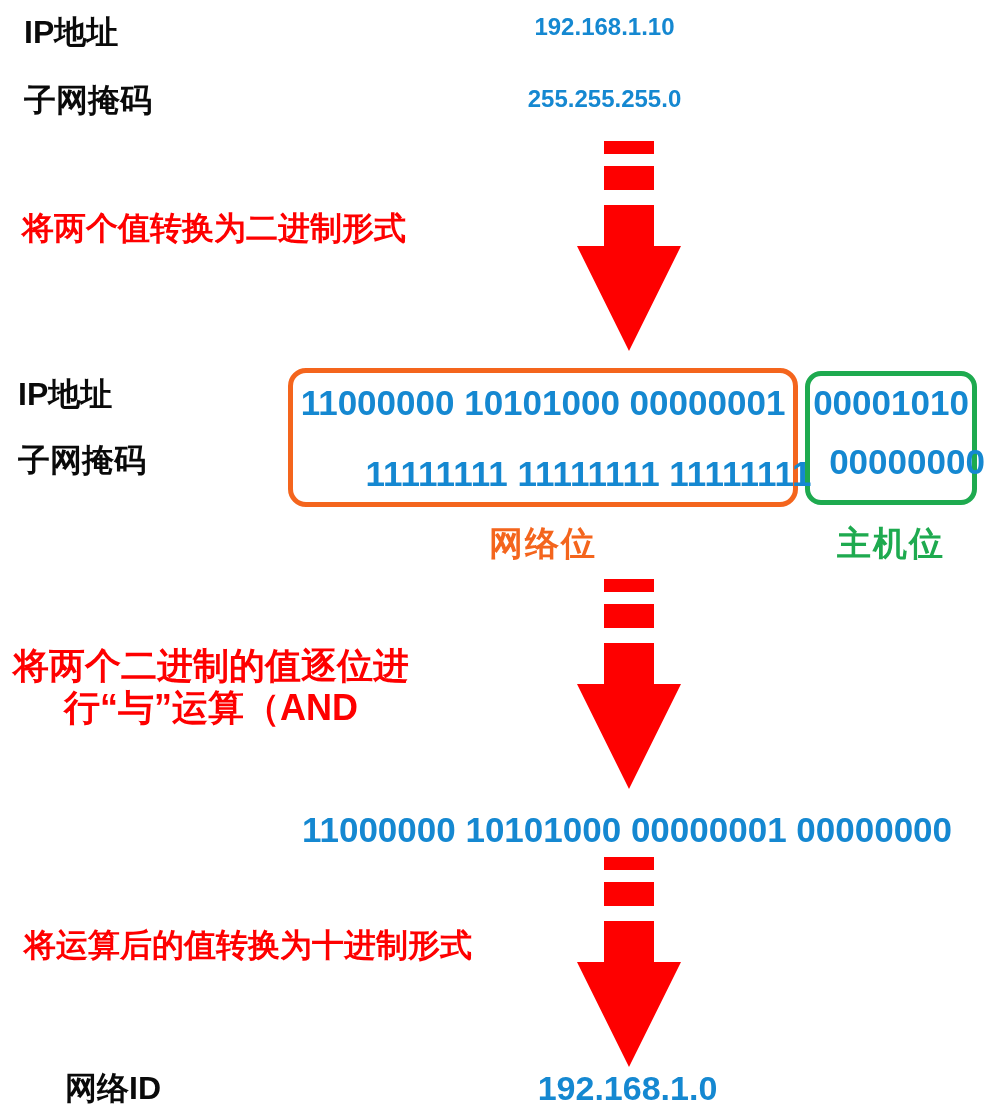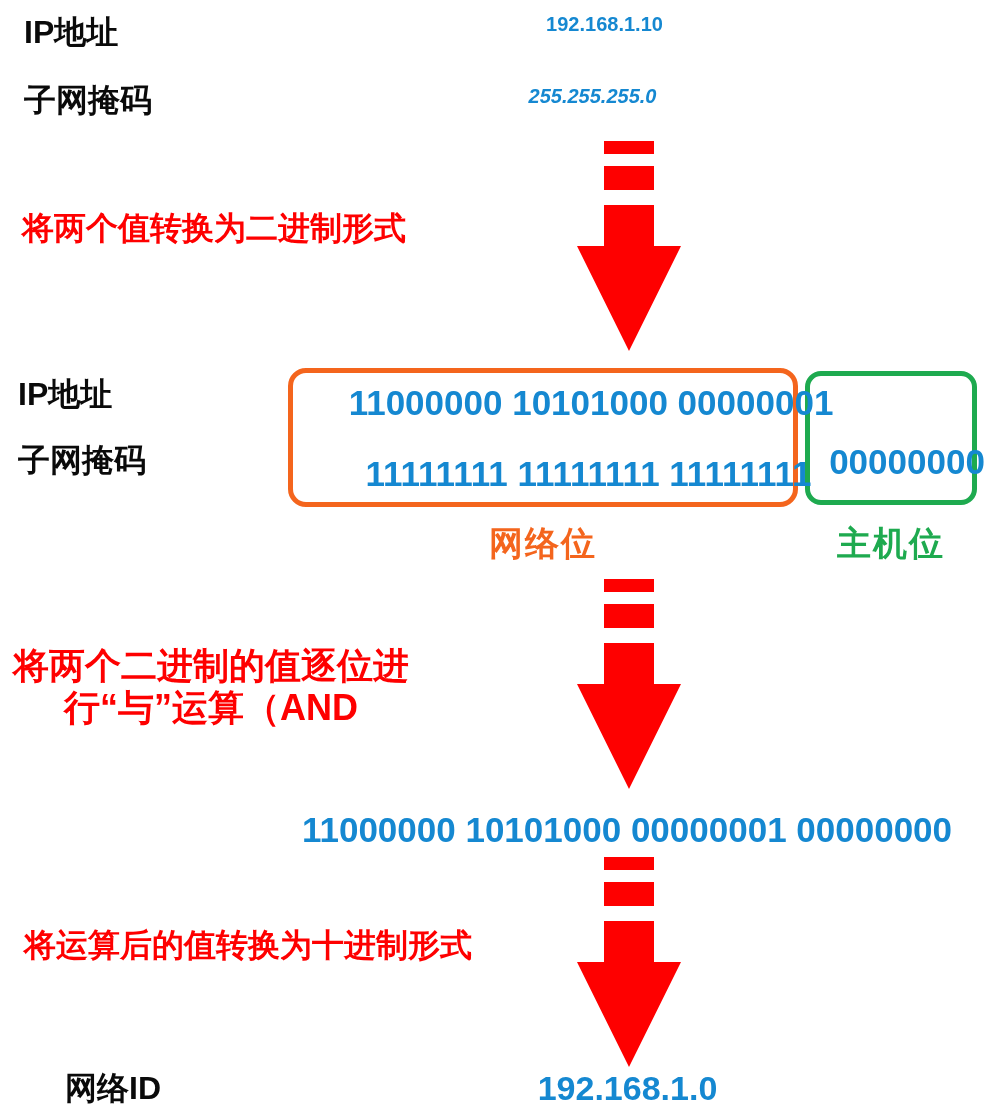--- a/index.html
+++ b/index.html
@@ -10,21 +10,21 @@
     background:#ffffff;
     overflow:hidden;
   }
   .abs{position:absolute;}
   .lbl{
     font-weight:bold;color:#0a0a0a;
     font-size:32px;line-height:1.05;white-space:nowrap;
   }
   .val{
     font-weight:bold;color:#1588d1;
-    font-size:20px;line-height:1.05;white-space:nowrap;
+    font-size:24px;line-height:1.05;white-space:nowrap;
     text-align:center;
   }
   .bin{
     font-weight:bold;color:#1588d1;
     font-size:35px;line-height:1.0;white-space:nowrap;
     text-align:center;letter-spacing:0px;
   }
   .step{
     font-weight:bold;color:#fe0000;
     font-size:32px;line-height:1.05;white-space:nowrap;
@@ -50,35 +50,36 @@
 </style>
 </head>
 <body>
 
 <div id="canvas">
 
   <div class="abs lbl" style="left:24px;top:16px;">IP地址</div>
   <div class="abs val" style="left:422px;top:14px;width:365px;">192.168.1.10</div>
 
   <div class="abs lbl" style="left:24px;top:84px;">子网掩码</div>
-  <div class="abs val" style="left:410px;top:86px;width:365px;font-style:italic;">255.255.255.0</div>
+  <div class="abs val" style="left:422px;top:86px;width:365px;">255.255.255.0</div>
 
   <svg class="abs" style="left:577px;top:141px;" width="104" height="210" viewBox="0 0 104 210">
     <rect class="arrow-shape" x="27" y="0" width="50" height="13"></rect>
     <rect class="arrow-shape" x="27" y="25" width="50" height="24"></rect>
     <path class="arrow-shape" d="M27,64 H77 V105 H104 L52,210 L0,105 H27 Z"></path>
   </svg>
 
   <div class="abs step" style="left:22px;top:212px;">将两个值转换为二进制形式</div>
 
   <div class="abs box box-net" style="left:288px;top:368px;width:510px;height:139px;"></div>
   <div class="abs box box-host" style="left:805px;top:371px;width:172px;height:134px;"></div>
 
   <div class="abs lbl" style="left:18px;top:378px;">IP地址</div>
-  <div class="abs bin" style="left:288px;top:385px;width:510px;margin-left:48px;">11000000 10101000 00000001</div>
+  <div class="abs bin" style="left:288px;top:385px;width:510px;">11000000 10101000 00000001</div>
+  <div class="abs bin" style="left:805px;top:385px;width:172px;">00001010</div>
 
   <div class="abs lbl" style="left:18px;top:444px;">子网掩码</div>
   <div class="abs bin" style="left:288px;top:456px;width:601px;">11111111 11111111 11111111</div>
   <div class="abs bin" style="left:805px;top:444px;width:204px;">00000000</div>
 
   <div class="abs tag tag-net" style="left:288px;top:526px;width:510px;">网络位</div>
   <div class="abs tag tag-host" style="left:805px;top:526px;width:172px;">主机位</div>
 
   <svg class="abs" style="left:577px;top:579px;" width="104" height="210" viewBox="0 0 104 210">
     <rect class="arrow-shape" x="27" y="0" width="50" height="13"></rect>

